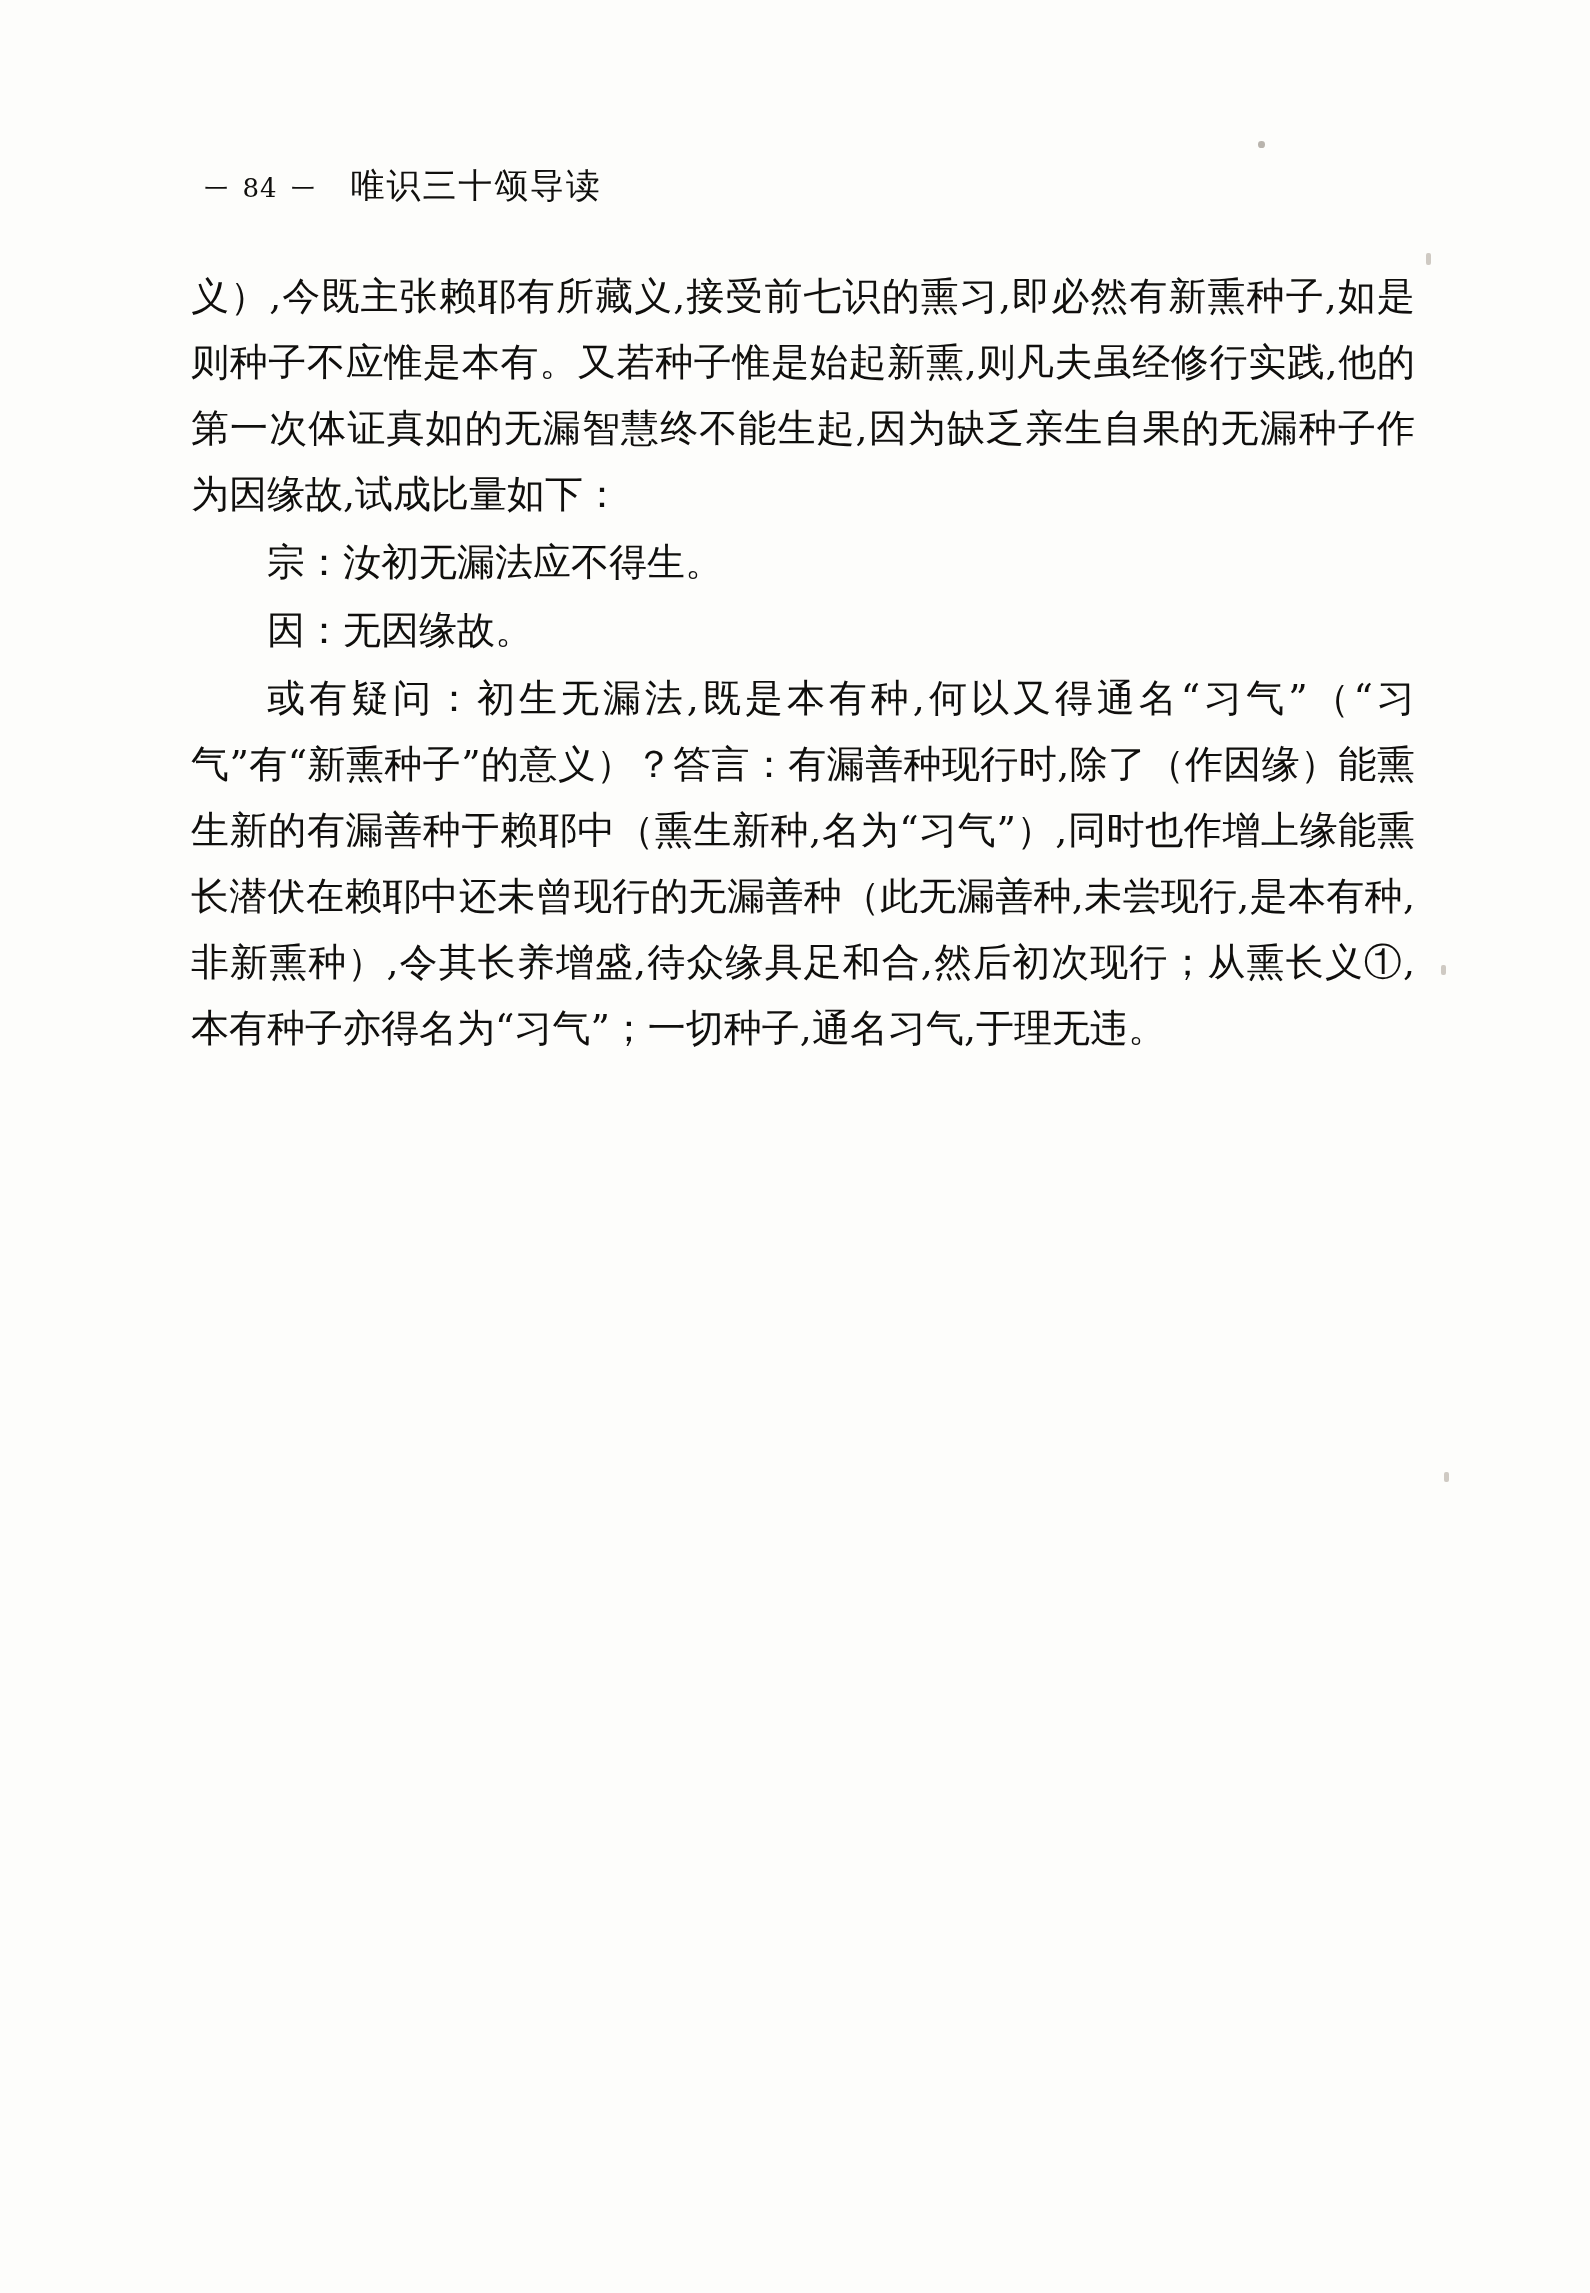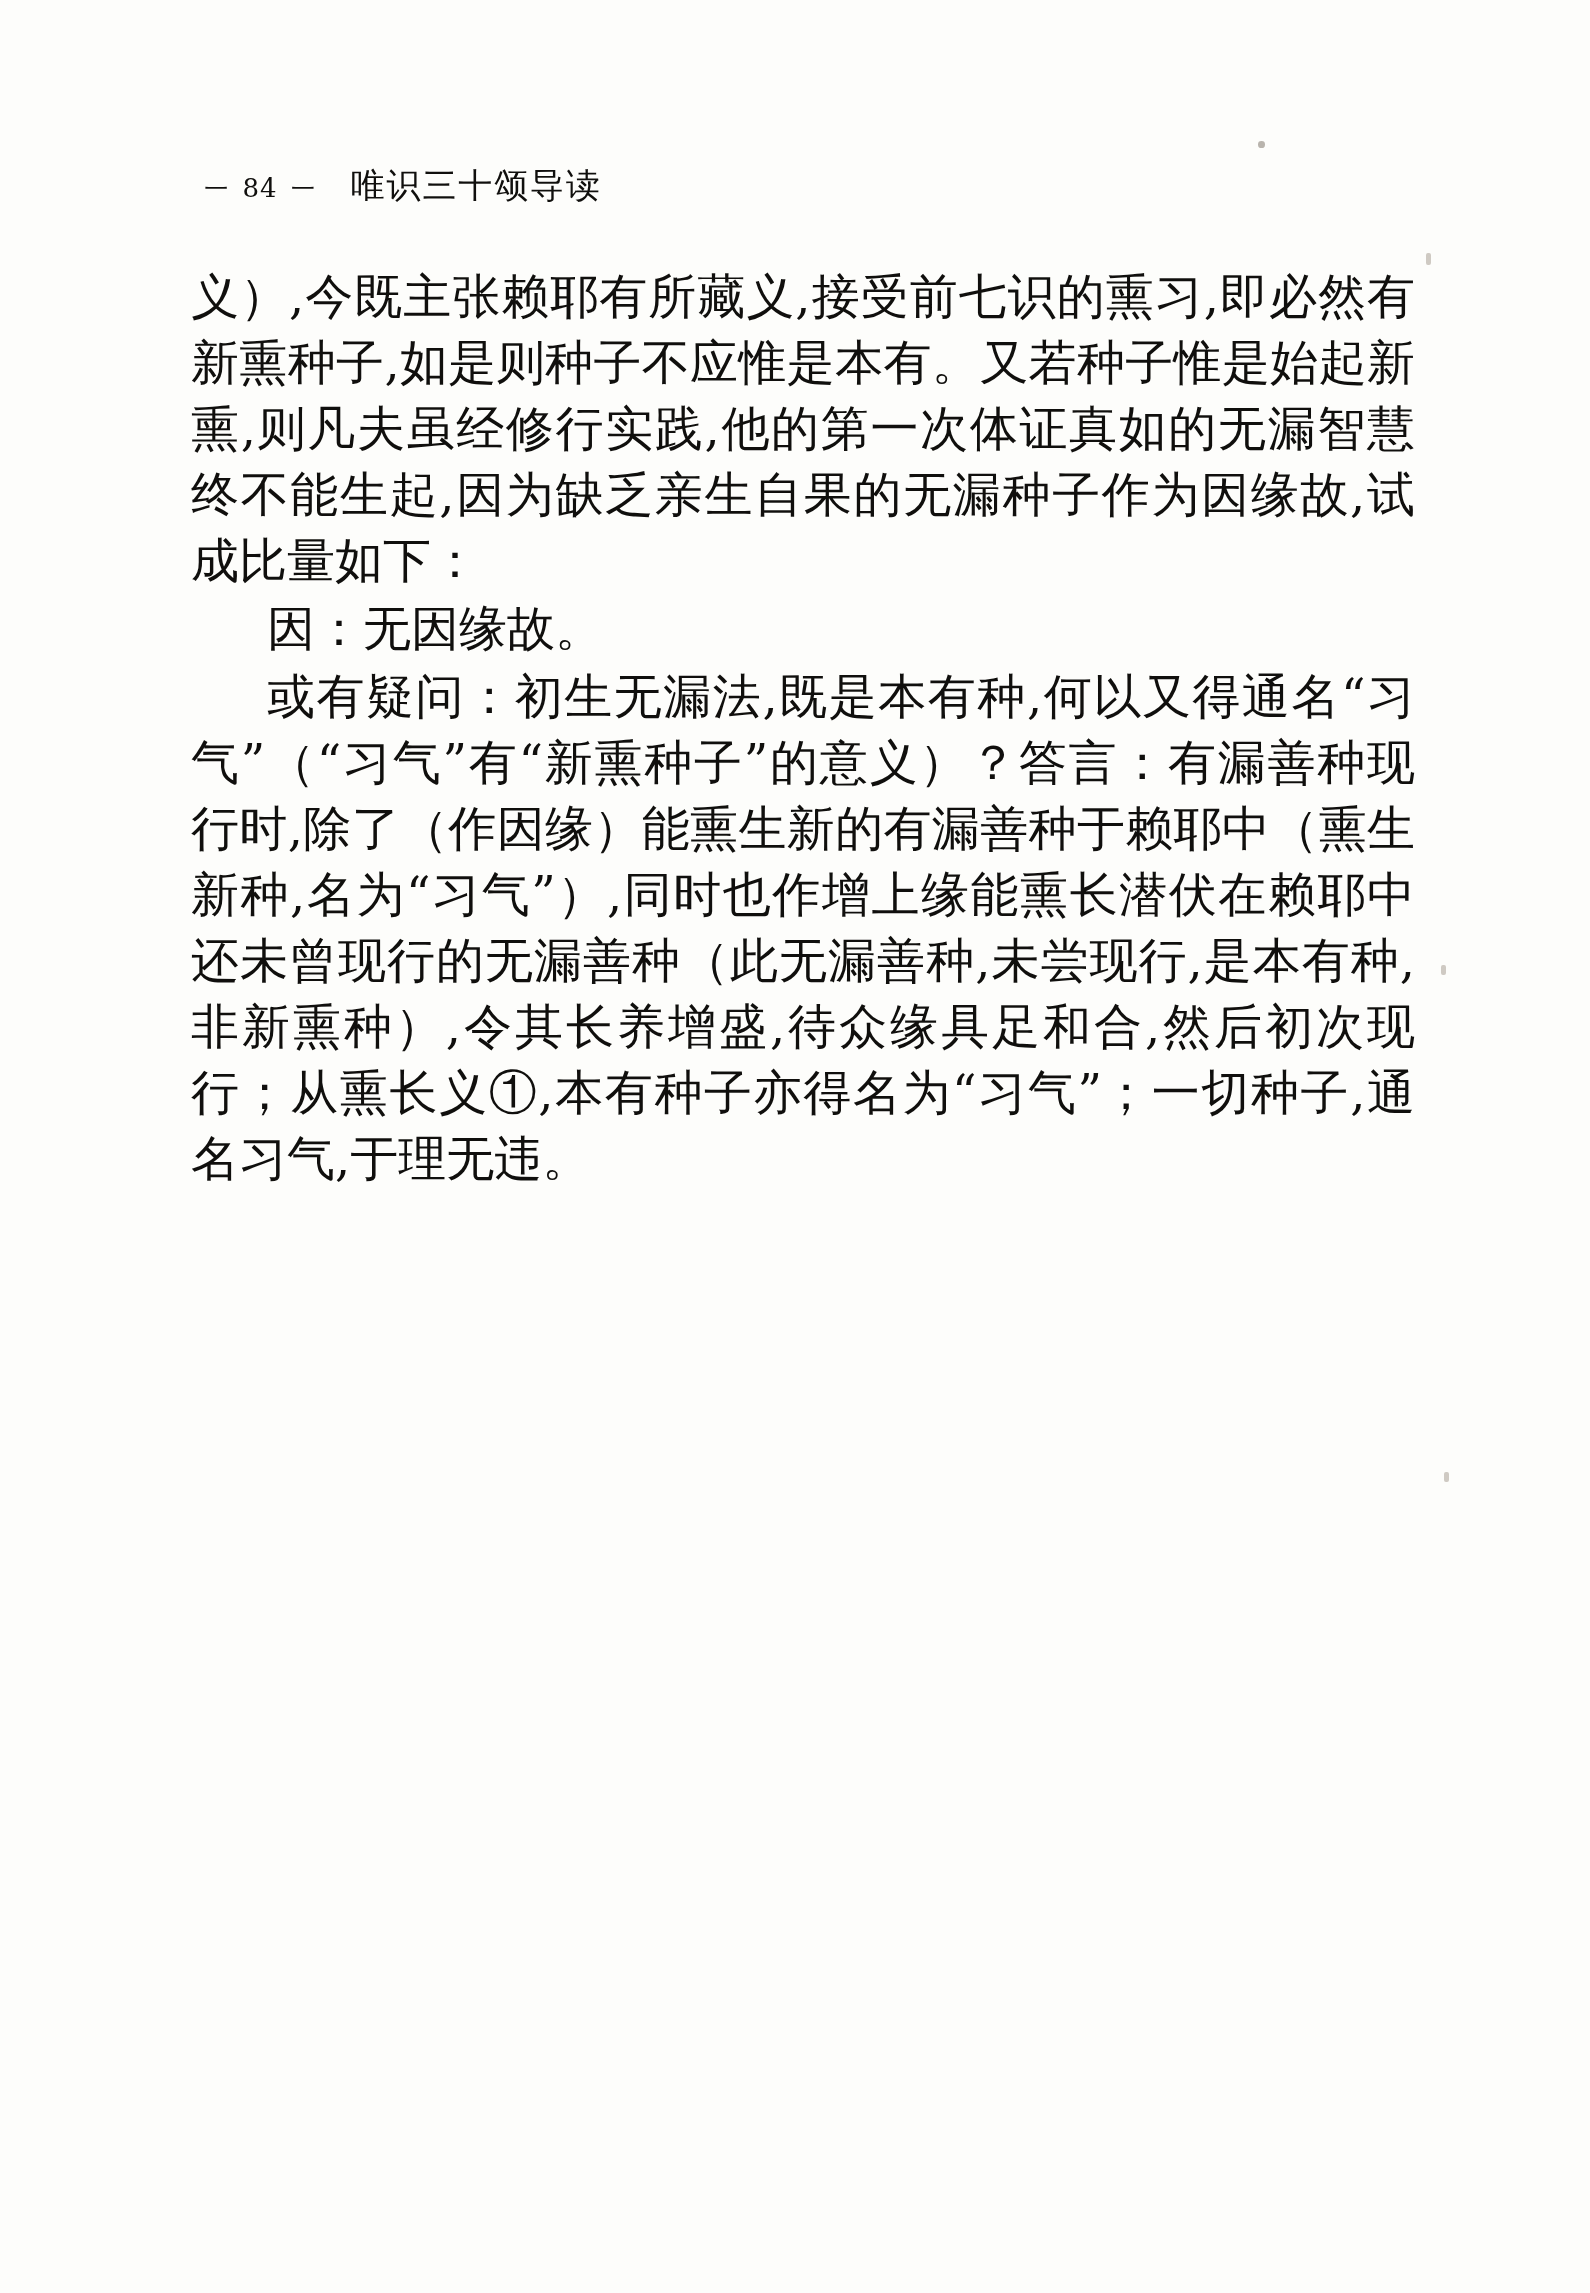--- a/index.html
+++ b/index.html
@@ -41,21 +41,21 @@
     margin: 0 7.6px;
   }
   .running-head .title {
     margin-left: 29px;
     font-size: 34px;
     letter-spacing: 1.9px;
   }
 
   
   .para {
-    font-size: 48px;
+    font-size: 38px;
     line-height: 66px;
     text-align: justify;
     text-justify: inter-ideograph;
     letter-spacing: 0px;
     margin: 0 0 1.9px 0;
   }
   .para.indent2 { text-indent: 76px; }
   
   .mark {
     position: absolute;
@@ -81,20 +81,21 @@
 
     <div class="running-head">
       <span class="dash">一</span>
       <span class="pageno">84</span>
       <span class="dash">一</span>
       <span class="title">唯识三十颂导读</span>
     </div>
 
     <p class="para">义）,今既主张赖耶有所藏义,接受前七识的熏习,即必然有新熏种子,如是则种子不应惟是本有。又若种子惟是始起新熏,则凡夫虽经修行实践,他的第一次体证真如的无漏智慧终不能生起,因为缺乏亲生自果的无漏种子作为因缘故,试成比量如下：</p>
 
+    <p class="para indent2">宗：汝初无漏法应不得生。</p>
 
     <p class="para indent2">因：无因缘故。</p>
 
 
 
     <p class="para indent2">或有疑问：初生无漏法,既是本有种,何以又得通名“习气”（“习气”有“新熏种子”的意义）？答言：有漏善种现行时,除了（作因缘）能熏生新的有漏善种于赖耶中（熏生新种,名为“习气”）,同时也作增上缘能熏长潜伏在赖耶中还未曾现行的无漏善种（此无漏善种,未尝现行,是本有种,非新熏种）,令其长养增盛,待众缘具足和合,然后初次现行；从熏长义①,本有种子亦得名为“习气”；一切种子,通名习气,于理无违。</p>
 
   </div>
 </div>
 

